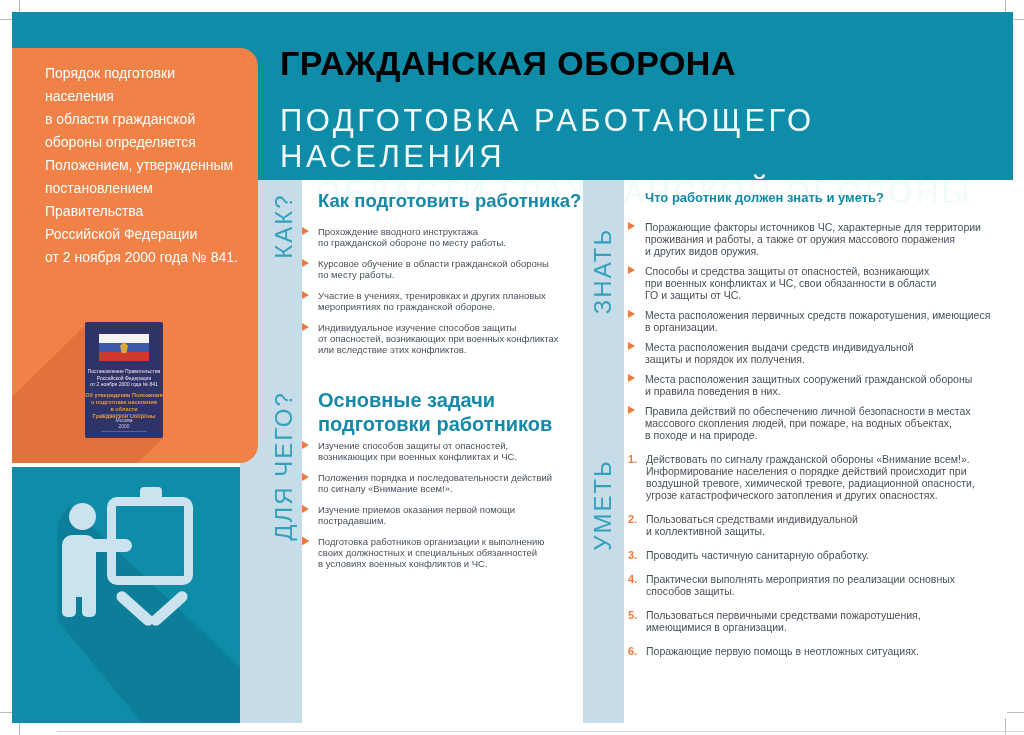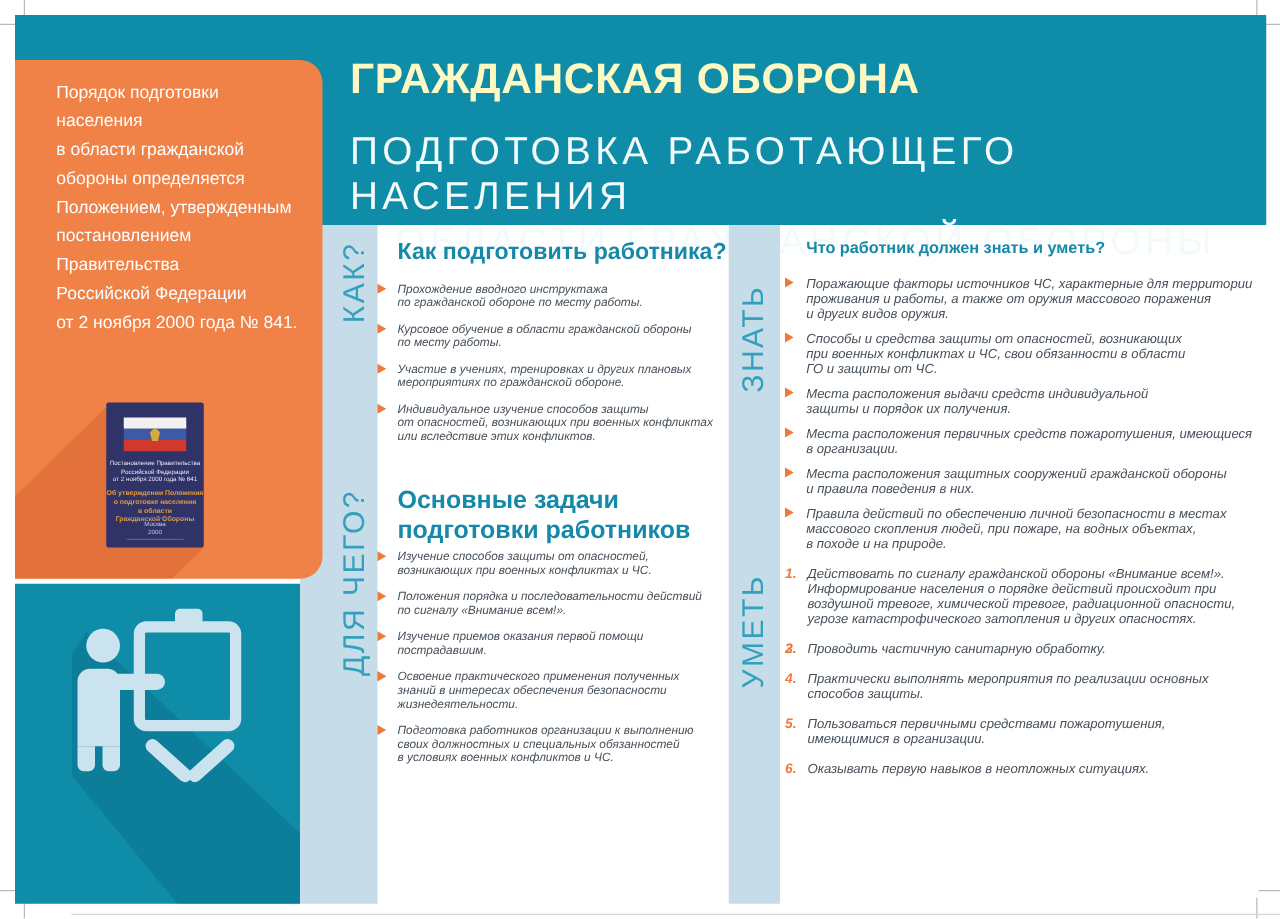--- a/index.html
+++ b/index.html
@@ -12,21 +12,21 @@
   .cm-tr-v{left:1005px;top:0;width:1px;height:17px}
   .cm-tr-h{left:1007px;top:19px;width:17px;height:1px}
   .cm-bl-h{left:0;top:712px;width:17px;height:1px}
   .cm-bl-v{left:19px;top:718px;width:1px;height:17px}
   .cm-br-v{left:1005px;top:718px;width:1px;height:17px}
   .cm-br-h{left:1007px;top:712px;width:17px;height:1px}
   .cm-bottom{left:57px;top:731px;width:967px;height:1px;background:#d2d8dc}
   
   .banner{position:absolute;left:12px;top:12px;width:1001px;height:168px;background:#0E8CA8;
           box-sizing:border-box;padding-left:268px;}
-  .banner h1{margin:32px 0 0;font-size:34px;font-weight:bold;color:#fef9c3;letter-spacing:.5px;}
+  .banner h1{margin:32px 0 0;font-size:34px;font-weight:bold;color:#000000;letter-spacing:.5px;}
   .banner .sub{font-size:31px;font-weight:300;color:#F2FAFC;letter-spacing:3.5px;line-height:36px;}
   .banner .sub1{margin-top:20px}
   
   .strip{position:absolute;background:#C6DDE9;top:180px;height:543px;}
   .strip-mid{left:240px;width:62px;}
   .strip-right{left:583px;width:41px;}
   .v-label{position:absolute;color:#33A1BC;font-size:24px;letter-spacing:2px;white-space:nowrap;
            transform:translate(-50%,-50%) rotate(-90deg);}
   
   .note-box{position:absolute;left:12px;top:48px;width:246px;height:415px;background:#F08147;
@@ -66,21 +66,21 @@
   .pb-legL{left:100px;top:136px;width:46px;height:11px;border-radius:6px;transform:rotate(42deg);}
   .pb-legR{left:134px;top:136px;width:46px;height:11px;border-radius:6px;transform:rotate(-42deg);}
   
   .col{position:absolute;top:190px;}
   .col-mid{left:302px;width:292px;}
   .col-right{left:628px;width:390px;}
   h2{color:#1688A8;font-weight:bold;margin:0;}
   .h-mid1{font-size:18.5px;margin:0 0 14px 16px;}
   .h-mid2{font-size:20px;line-height:24px;margin:33px 0 4px 16px;white-space:pre-line;}
   .h-right{font-size:13px;margin:0 0 16px 17px;}
-  ul.bullets,ol.numbered{list-style:none;margin:0;padding:0;font-style:italic;}
+  ul.bullets,ol.numbered{list-style:none;margin:0;padding:0;}
   .b-item{position:relative;color:#47505A;white-space:pre-line;}
   .col-mid .b-item{padding-left:16px;margin-bottom:10px;font-size:9.5px;line-height:11px;}
   .col-right .b-item{padding-left:17px;margin-bottom:8px;font-size:10.5px;line-height:12px;}
   .arrow{position:absolute;left:0;top:1px;width:0;height:0;border-left:7px solid #F0793A;
          border-top:4.5px solid transparent;border-bottom:4.5px solid transparent;}
   ol.numbered{margin-top:12px;}
   .n-item{position:relative;padding-left:18px;margin-bottom:12px;color:#47505A;
           font-size:10.5px;line-height:12px;white-space:pre-line;}
   .n-item .num{position:absolute;left:0;top:0;color:#F0793A;font-weight:bold;font-size:11px;}
 </style>
@@ -171,58 +171,57 @@
 подготовки работников</h2>
     <ul class="bullets">
 
     <li class="b-item"><span class="arrow"></span><span class="b-text">Изучение способов защиты от опасностей,
 возникающих при военных конфликтах и ЧС.</span></li>
         <li class="b-item"><span class="arrow"></span><span class="b-text">Положения порядка и последовательности действий
 по сигналу «Внимание всем!».</span></li>
         <li class="b-item"><span class="arrow"></span><span class="b-text">Изучение приемов оказания первой помощи
 пострадавшим.</span></li>
         <li class="b-item"><span class="arrow"></span></li>
-        <li class="b-item"><span class="arrow"></span><span class="b-text">Освоение практического применения полученных
-знаний в интересах обеспечения безопасности
-жизнедеятельности.</span></li>
+        <li class="b-item"><span class="arrow"></span></li>
         <li class="b-item"><span class="arrow"></span><span class="b-text">Подготовка работников организации к выполнению
 своих должностных и специальных обязанностей
 в условиях военных конфликтов и ЧС.</span></li>
       </ul>
   </section>
 
   <section class="col col-right">
     <h2 class="h-right">Что работник должен знать и уметь?</h2>
     <ul class="bullets">
 
     <li class="b-item"><span class="arrow"></span><span class="b-text">Поражающие факторы источников ЧС, характерные для территории
 проживания и работы, а также от оружия массового поражения
 и других видов оружия.</span></li>
         <li class="b-item"><span class="arrow"></span><span class="b-text">Способы и средства защиты от опасностей, возникающих
 при военных конфликтах и ЧС, свои обязанности в области
 ГО и защиты от ЧС.</span></li>
+        <li class="b-item"><span class="arrow"></span><span class="b-text">Места расположения первичных средств пожаротушения, имеющиеся
+в организации.</span></li>
         <li class="b-item"><span class="arrow"></span><span class="b-text">Места расположения выдачи средств индивидуальной
 защиты и порядок их получения.</span></li>
-        <li class="b-item"><span class="arrow"></span><span class="b-text">Места расположения первичных средств пожаротушения, имеющиеся
-в организации.</span></li>
         <li class="b-item"><span class="arrow"></span><span class="b-text">Места расположения защитных сооружений гражданской обороны
 и правила поведения в них.</span></li>
         <li class="b-item"><span class="arrow"></span><span class="b-text">Правила действий по обеспечению личной безопасности в местах
 массового скопления людей, при пожаре, на водных объектах,
 в походе и на природе.</span></li>
       </ul>
     <ol class="numbered">
 
     <li class="n-item"><span class="num">1.</span><span class="b-text">Действовать по сигналу гражданской обороны «Внимание всем!».
 Информирование населения о порядке действий происходит при
 воздушной тревоге, химической тревоге, радиационной опасности,
 угрозе катастрофического затопления и других опасностях.</span></li>
-        <li class="n-item"><span class="num">2.</span></li>
+        <li class="n-item"><span class="num">2.</span><span class="b-text">Пользоваться средствами индивидуальной
+и коллективной защиты.</span></li>
         <li class="n-item"><span class="num">3.</span><span class="b-text">Проводить частичную санитарную обработку.</span></li>
         <li class="n-item"><span class="num">4.</span><span class="b-text">Практически выполнять мероприятия по реализации основных
 способов защиты.</span></li>
         <li class="n-item"><span class="num">5.</span><span class="b-text">Пользоваться первичными средствами пожаротушения,
 имеющимися в организации.</span></li>
-        <li class="n-item"><span class="num">6.</span><span class="b-text">Оказывать первую навыков в неотложных ситуациях.</span></li>
+        <li class="n-item"><span class="num">6.</span><span class="b-text">Поражающие первую помощь в неотложных ситуациях.</span></li>
       </ol>
   </section>
 
 </div>
 
 </body></html>

